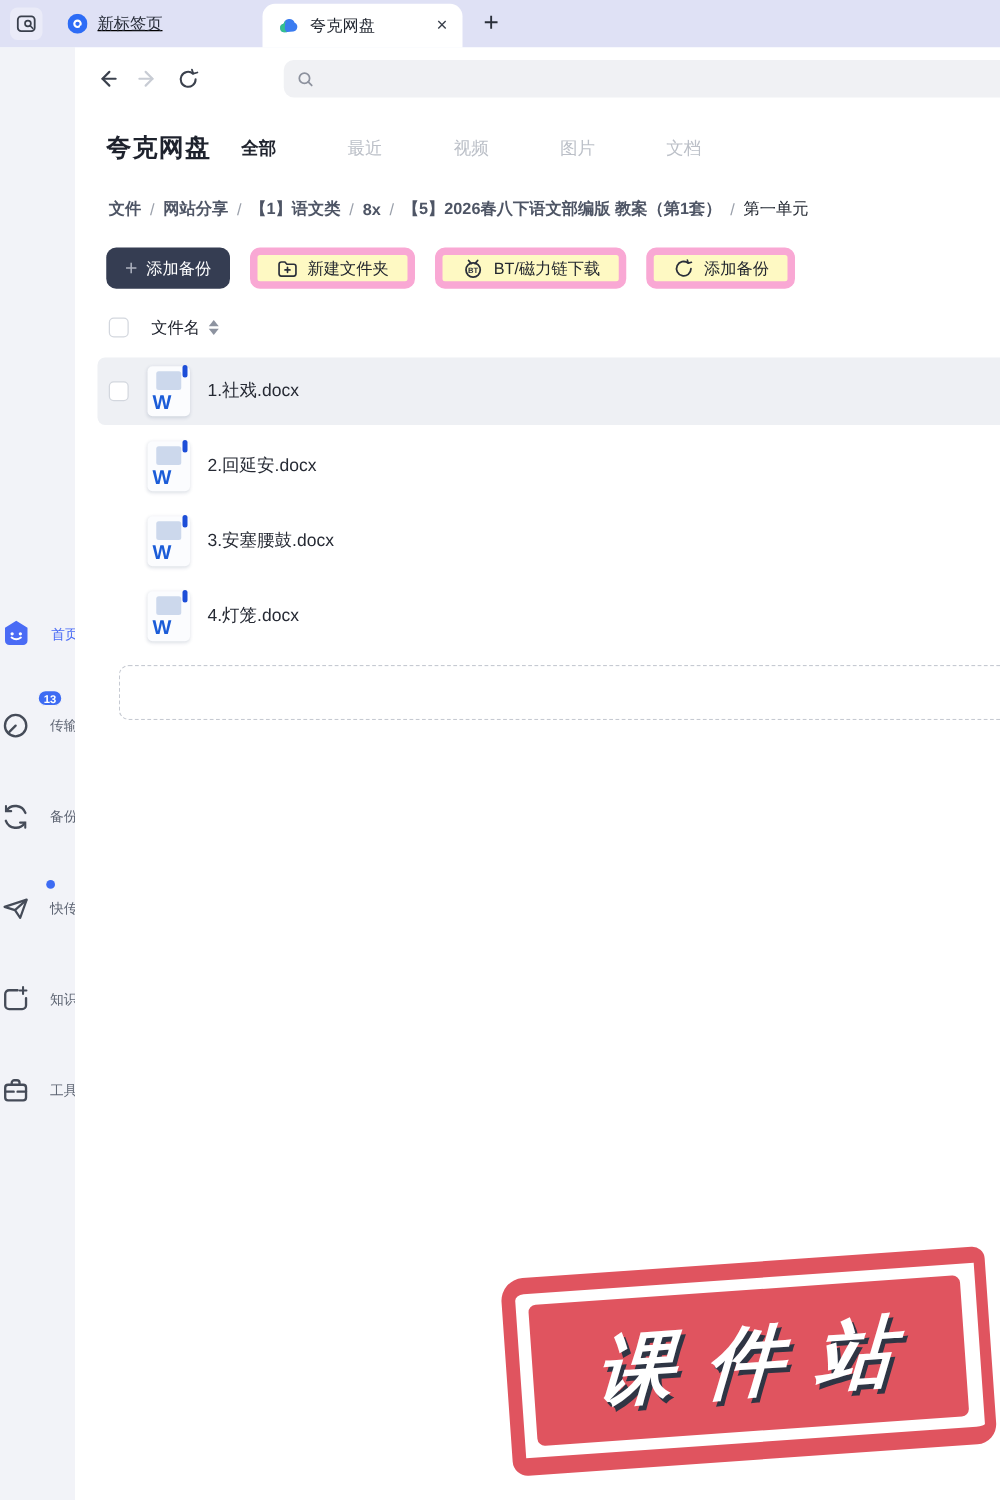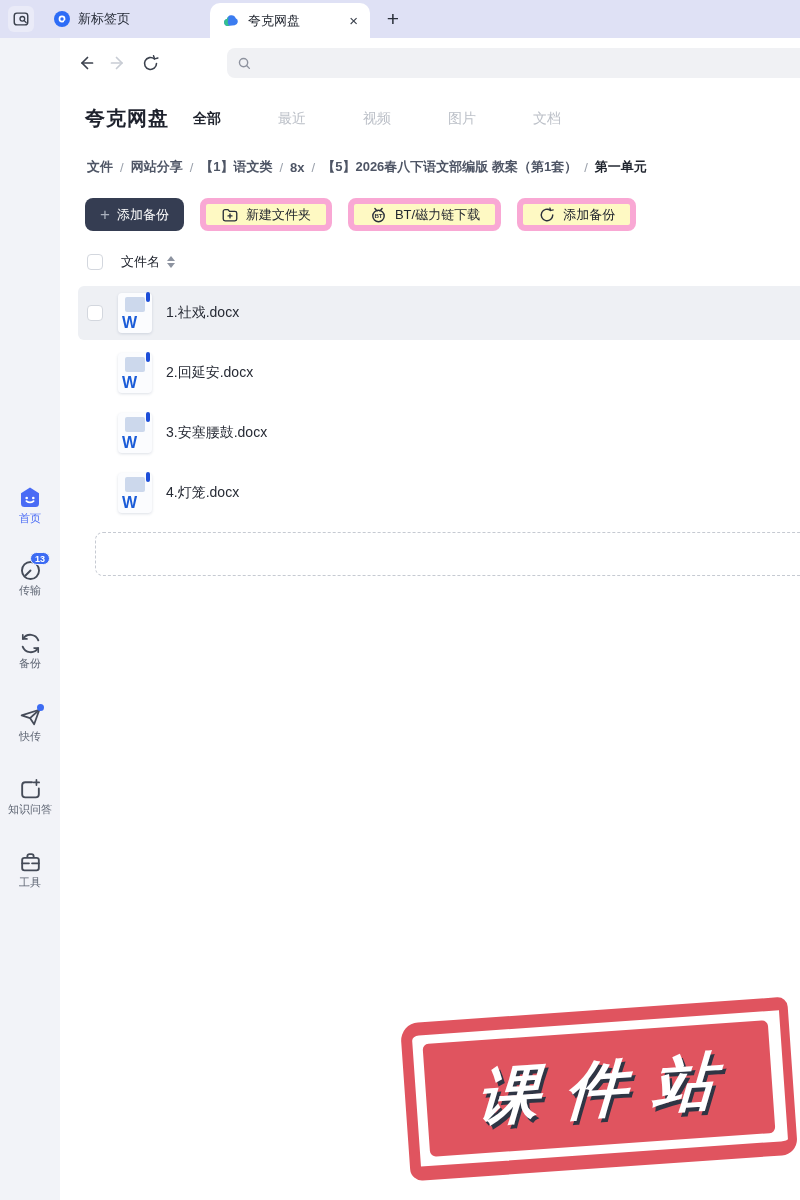--- a/index.html
+++ b/index.html
@@ -2,21 +2,21 @@
 <html><head>
 <meta charset="utf-8">
 <style>
   * { margin:0; padding:0; box-sizing:border-box; }
   html,body { width:800px; height:1200px; overflow:hidden;
     font-family:"Liberation Sans","DejaVu Sans",sans-serif; background:#fff; }
   .stage { position:relative; width:800px; height:1200px; }
 
   
   .tabbar { position:absolute; left:0; top:0; width:800px; height:38px;
-    background:#dfe1f5; display:flex; align-items:center; }
+    background:#dfe1f5; display:flex; align-items:center;text-decoration:underline; }
   .tabsearch { width:26px; height:26px; margin-left:8px; border-radius:6px;
     background:#eaebf8; display:flex; align-items:center; justify-content:center; cursor:pointer; }
   .tab-inactive { display:flex; align-items:center; gap:8px; margin-left:20px;
     width:150px; cursor:pointer; }
   .tab-label { font-size:13px; color:#272c38; }
   .tab-active { position:absolute; left:210px; top:3px; width:160px; height:35px;
     background:#fff; border-radius:10px 10px 0 0; display:flex; align-items:center;
     padding:0 12px; gap:8px; }
   .tab-active .tab-label { flex:1; color:#1f242e; }
   .tab-close { font-size:15px; color:#3a404c; cursor:pointer; line-height:1; }
@@ -33,21 +33,21 @@
     background:#f0f1f4; border-radius:8px; display:flex; align-items:center;
     padding-left:10px; gap:8px; }
   .addressbar input { border:none; outline:none; background:transparent;
     font-size:13px; color:#2a2f3a; flex:1; }
 
   
   .sidebar { position:absolute; left:0; top:38px; width:60px; height:1162px;
     background:#f2f3f8; padding-top:447px; display:flex; flex-direction:column;
     align-items:center; }
   .side-item { width:60px; height:44px; margin-bottom:29px; display:flex;
-    flex-direction:column; align-items:center; gap:0; cursor:pointer; position:relative; }
+    flex-direction:row; align-items:center; gap:15px; cursor:pointer; position:relative; }
   .side-label { font-size:11px; color:#5d6472; white-space:nowrap; }
   .side-item.active .side-label { color:#4a6bf5; }
   .side-badge { position:absolute; top:-6px; left:30px; min-width:20px; height:13px;
     background:#3d6bf3; color:#fff; font-size:9px; font-weight:bold; border-radius:7px;
     display:flex; align-items:center; justify-content:center; padding:0 4px;
     border:1.5px solid #f2f3f8; }
   .side-dot { position:absolute; top:0px; left:37px; width:7px; height:7px;
     border-radius:50%; background:#3d6bf3; }
 
   
@@ -55,21 +55,21 @@
   .page-header { margin:17px 0 0 25px; display:flex; align-items:center; }
   .page-title { font-size:20px; font-weight:800; color:#1e222d; letter-spacing:1px; }
   .filter-tabs { display:flex; gap:57px; margin-left:24px; }
   .ftab { font-size:14px; color:#bcc0c8; cursor:pointer; }
   .ftab.active { color:#21252f; font-weight:700; }
 
   .breadcrumb { margin:26px 0 0 27px; font-size:13px; color:#4e5565; font-weight:600;
     display:flex; flex-wrap:wrap; align-items:center; }
   .crumb { cursor:pointer; }
   .crumb-sep { color:#9aa0ab; margin:0 7px; font-weight:400; }
-  .crumb.current { color:#1f242e; font-weight:700; cursor:default; }
+  .crumb.current { color:#1f242e; font-weight:400; cursor:default; }
 
   .actions { margin:22px 0 0 25px; display:flex; gap:16px; }
   .btn { height:33px; display:flex; align-items:center; gap:7px; padding:0 15px;
     border-radius:8px; font-size:13px; cursor:pointer; background:#fef9c3;
     border:6px solid #f9a8d4; color:#23272f; }
   .btn.primary { background:#353d52; border:none; color:#fff; }
   .btn.primary .plus { color:#aab0bd; font-size:17px; line-height:1; }
 
   .list-header { margin:22px 0 0 18px; height:18px; display:flex; align-items:center;
     padding-left:9px; }

